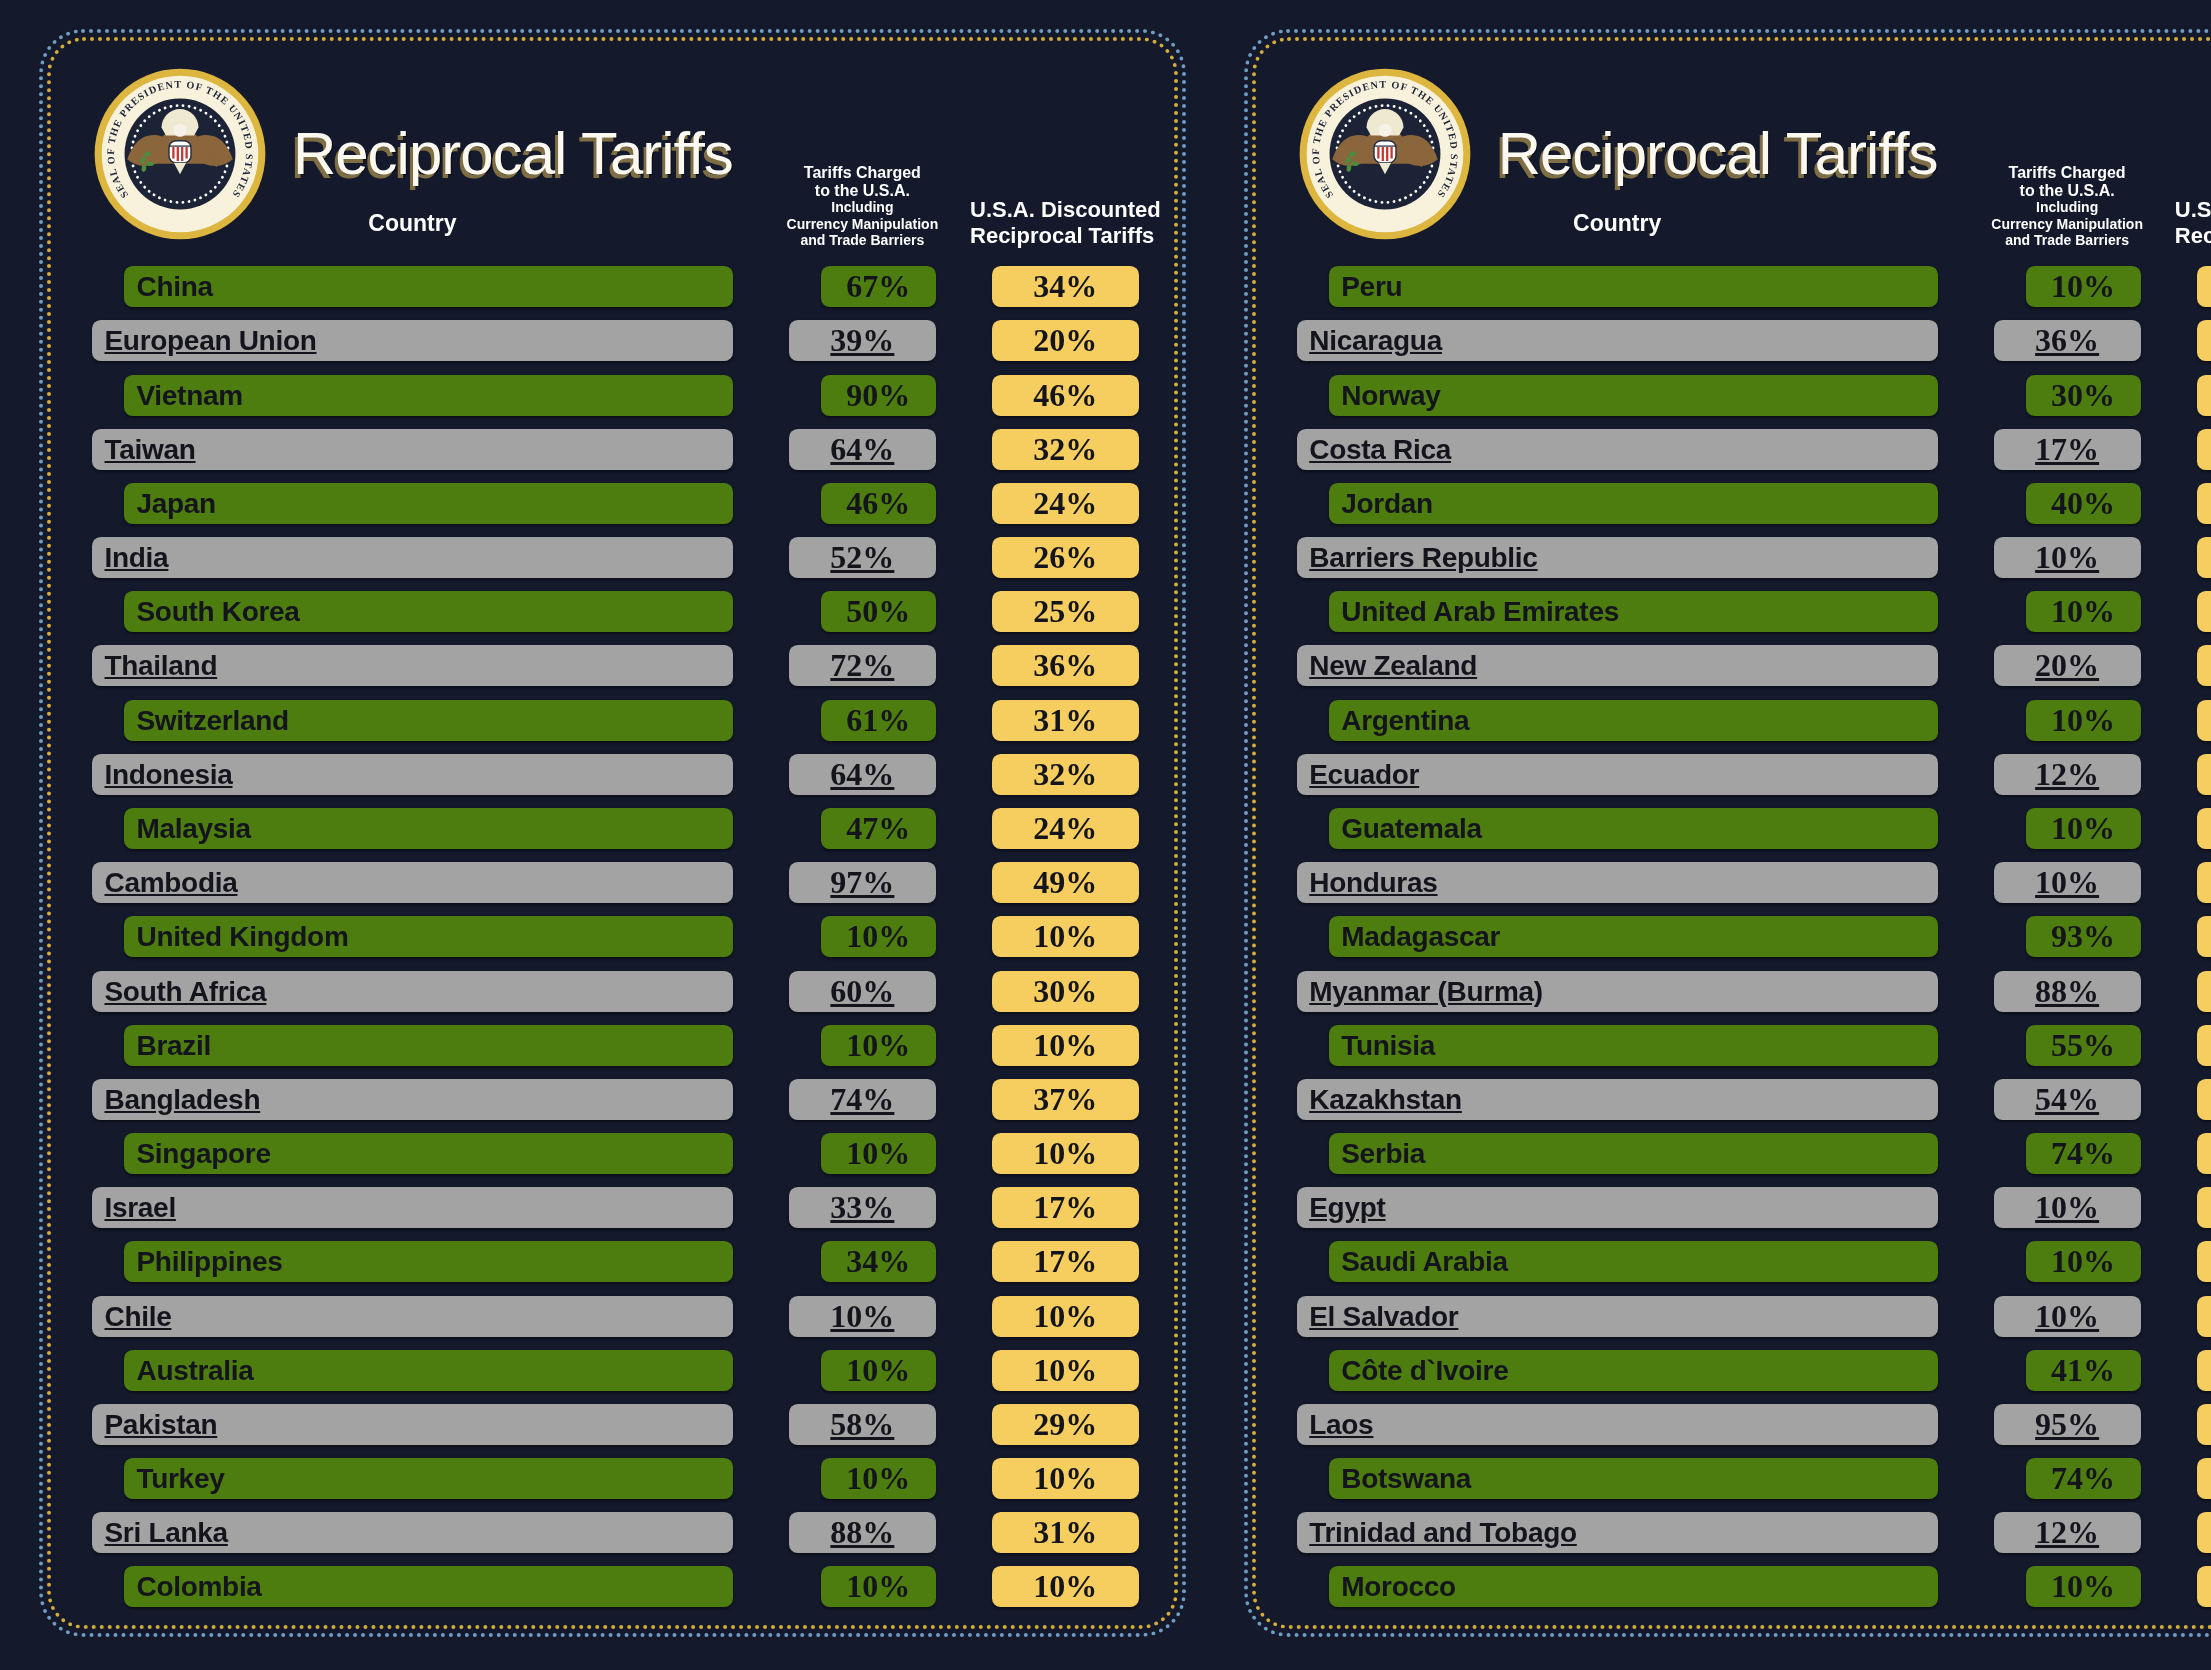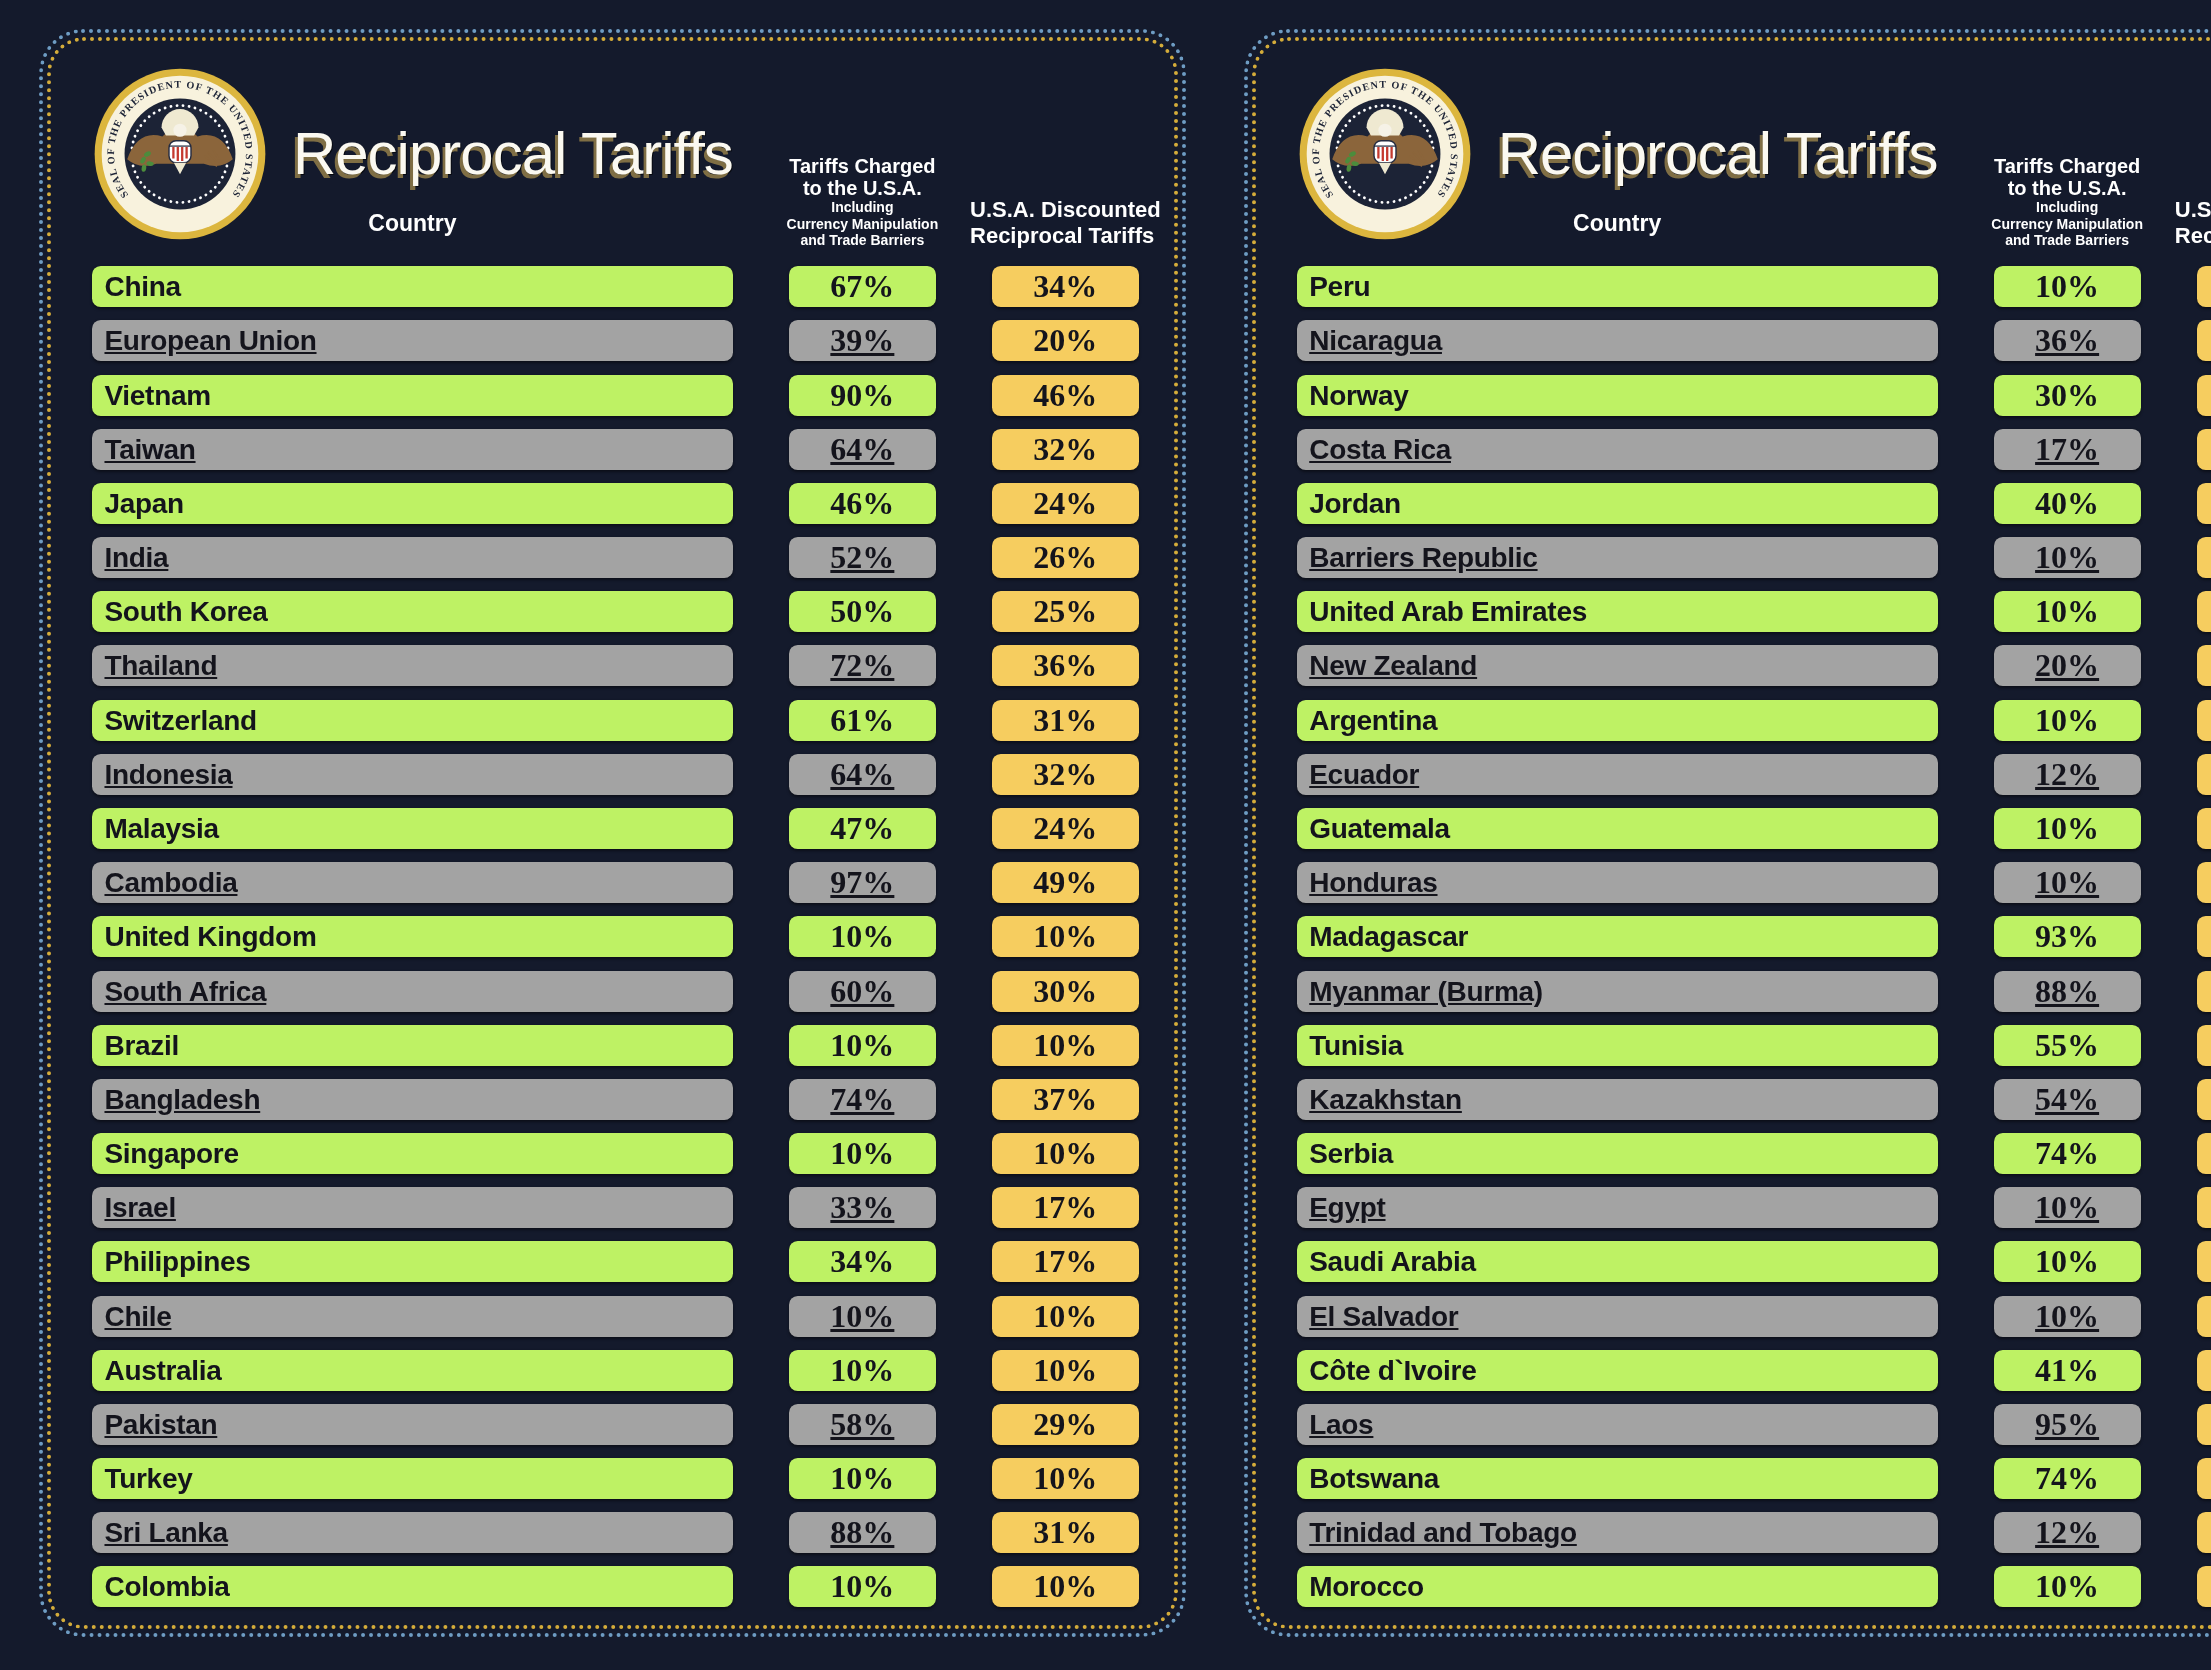--- a/index.html
+++ b/index.html
@@ -13,33 +13,33 @@
                 align-items:end;height:185px;flex:none;}
   .head-left{position:relative;height:100%;}
   .brand{display:flex;align-items:center;gap:25px;height:176px;}
   .seal{width:176px;height:176px;flex:none;}
   .title{font-family:"Liberation Sans",sans-serif;font-weight:400;font-size:60px;line-height:1;
          color:#fbf9f1;margin:0;letter-spacing:-1px;white-space:nowrap;
          text-shadow:-2.9px 3.9px 0 rgba(133,115,70,.95), 1px 1px 0 rgba(0,0,0,.65);}
   .country-label{position:absolute;bottom:14px;left:0;width:100%;text-align:center;
                  font-weight:700;font-size:23px;color:#fff;}
   .charged-head{justify-self:center;text-align:center;color:#fff;padding-bottom:1.9px;}
-  .ch-line{font-weight:700;font-size:20px;line-height:1.12;white-space:nowrap;}
+  .ch-line{font-weight:700;font-size:16px;line-height:1.12;white-space:nowrap;}
   .ch-sub{font-weight:700;font-size:14px;line-height:1.18;white-space:nowrap;}
   .disc-head{justify-self:center;text-align:left;color:#fff;padding-bottom:1.9px;}
   .dh-line{font-weight:700;font-size:22px;line-height:1.18;white-space:nowrap;}
 
   .rows{flex:1;display:flex;flex-direction:column;justify-content:space-between;margin-top:15.4px;}
   .row{display:grid;grid-template-columns:1fr 147px 147px;column-gap:56px;height:41px;flex:none;}
   .pill{border-radius:8.7px;box-shadow:0 1.9px 2.9px rgba(0,0,0,.45);box-sizing:border-box;}
   .country{font-weight:700;font-size:28px;line-height:41px;color:#14141c;padding-left:12.6px;
            letter-spacing:-0.3px;white-space:nowrap;overflow:hidden;}
   .pct{font-family:"Liberation Serif",serif;font-weight:700;font-size:32px;line-height:41px;
        color:#14141c;text-align:center;}
-  .blue{background:#bef264;}
+  .blue{background:#4d7c0f;margin-left:32px;}
   .white{background:#a3a3a3;text-decoration:underline;}
   .gold{background:#f6cd5f;}
 
   .seal-ring-text{font-family:"Liberation Serif",serif;font-weight:700;font-size:11.5px;
                   letter-spacing:1.3px;fill:#1c2336;}
 </style>
 </head>
 <body>
 
 <div class="board">

